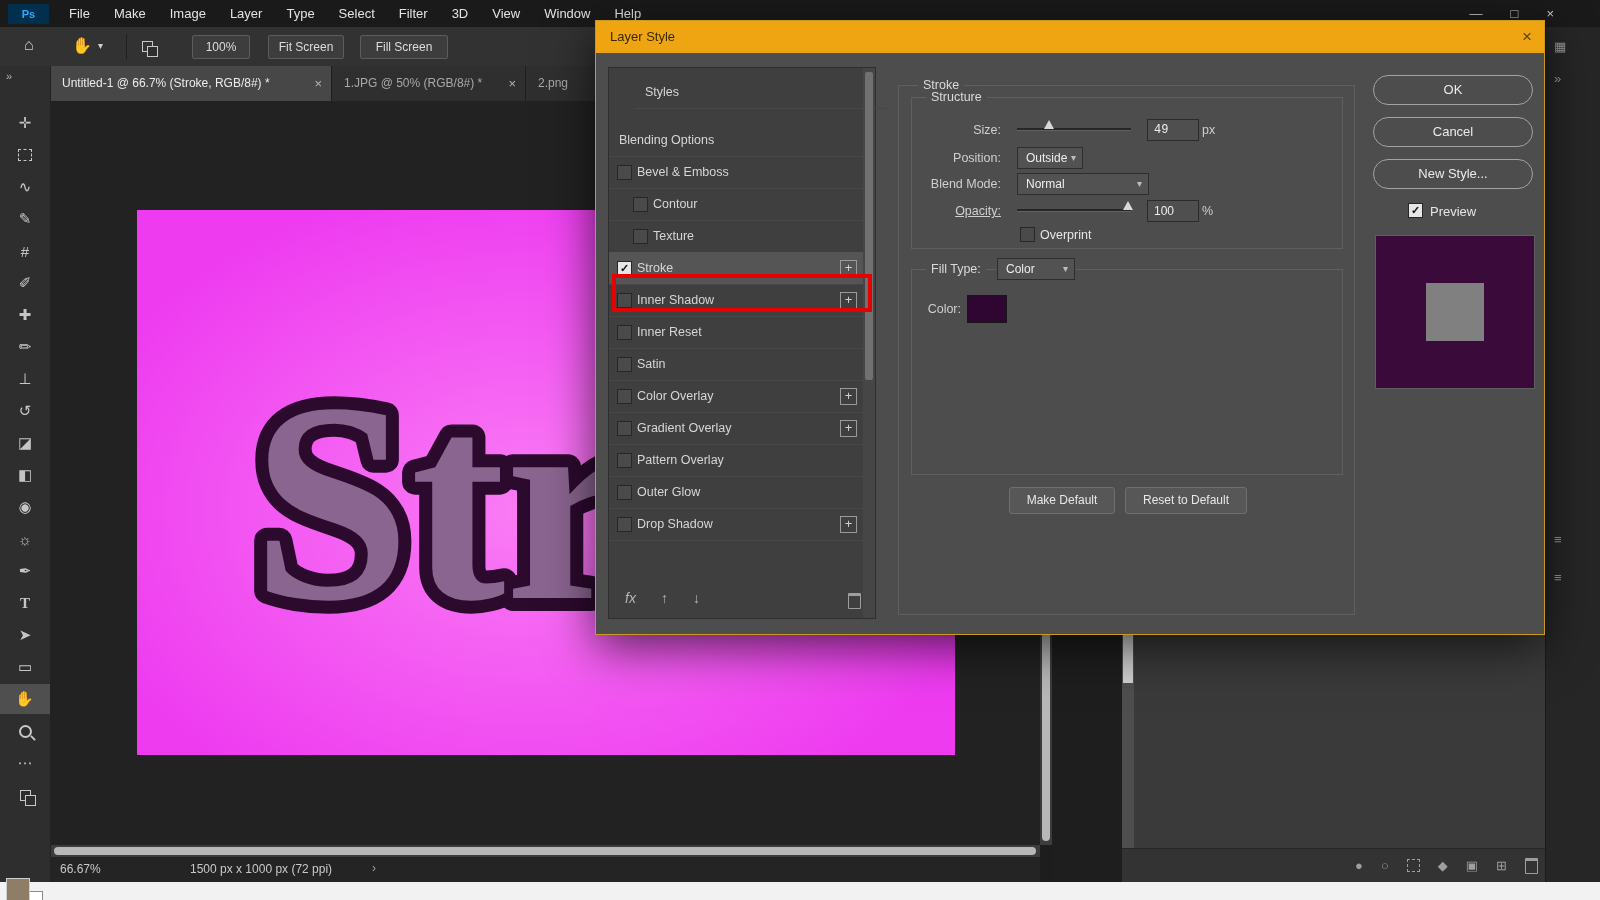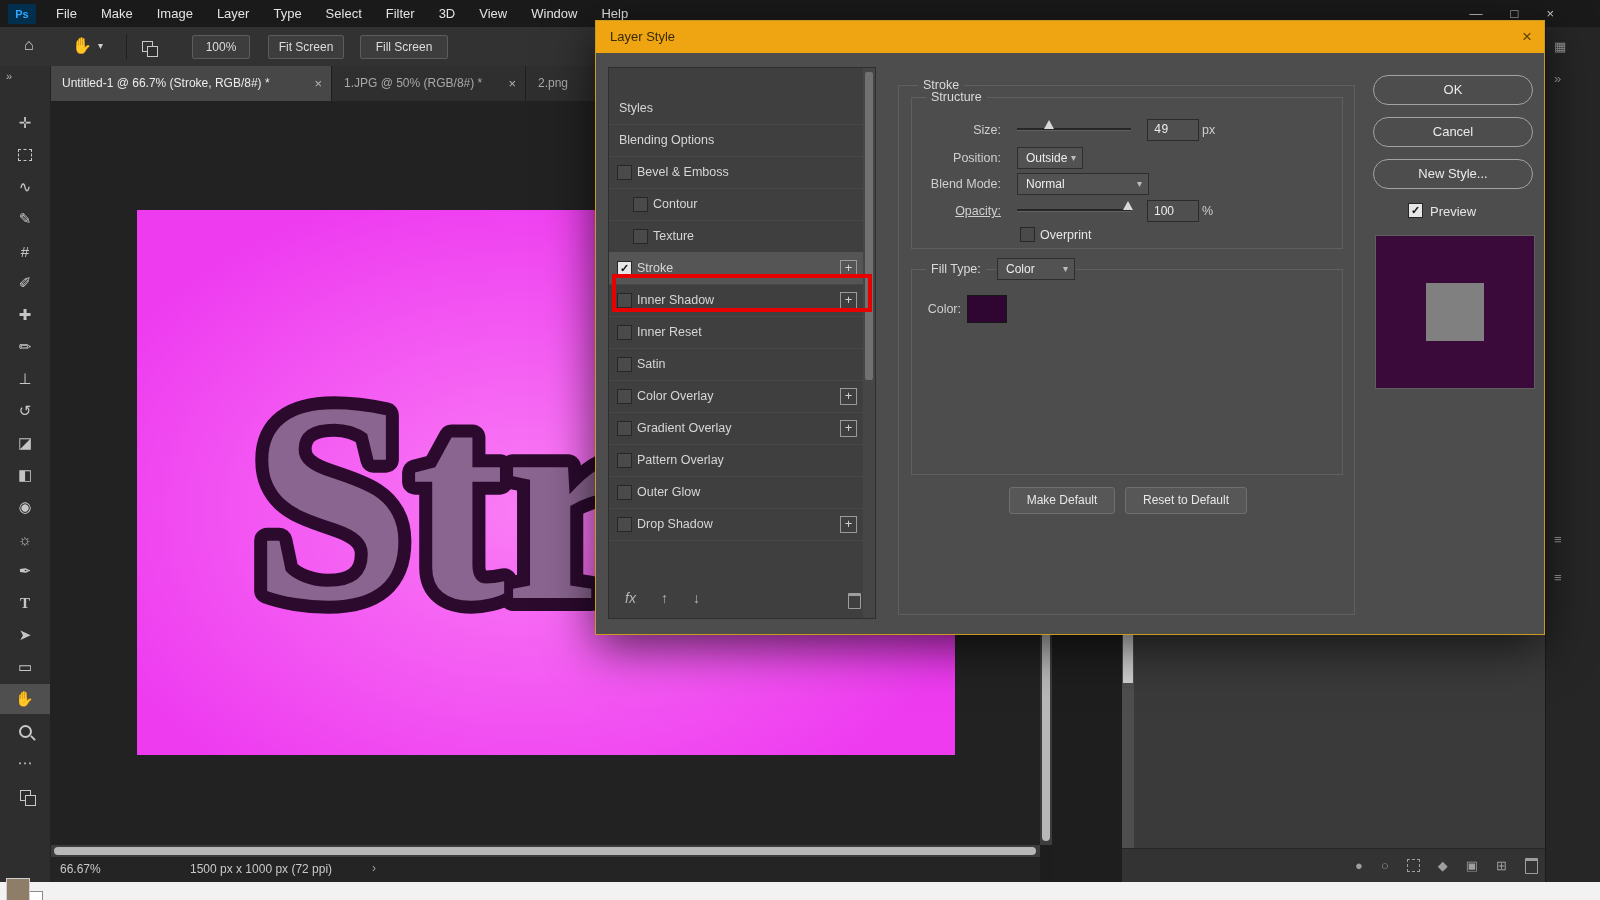--- a/index.html
+++ b/index.html
@@ -1,21 +1,21 @@
 <!DOCTYPE html>
 <html style="--titlebar: #efa512; --highlight: #e60000; --canvas-inner: #fa7df5; --canvas-outer: #ee3bf0; --text-fill: #8a6590; --text-stroke: #2c0a2e; --swatch: #2e0631; --preview-bg: #3a0b3a; --preview-square: #808080; --fg-swatch: #8e7d67;"><head>
 <meta charset="utf-8">
 <style>
   html,body{margin:0;padding:0;background:#111;}
   #stage{position:relative;width:1600px;height:900px;background:#1d1d1d;overflow:hidden;
          font-family:"Liberation Sans",sans-serif;color:#d6d6d6;-webkit-font-smoothing:antialiased;}
   .abs{position:absolute;}
   
   #menubar{left:0;top:0;width:1600px;height:27px;background:#1a1a1a;display:flex;align-items:center;}
-  #ps-logo{width:28px;height:20px;margin:0 8px 0 8px;background:#00304d;color:#31a8ff;font-size:11px;font-weight:bold;
+  #ps-logo{width:41px;height:20px;margin:0 8px 0 8px;background:#00304d;color:#31a8ff;font-size:11px;font-weight:bold;
            display:flex;align-items:center;justify-content:center;border-radius:2px;}
   .menu-item{padding:0 12px;font-size:13px;color:#e3e3e3;line-height:27px;cursor:default;}
   #win-controls{position:absolute;right:46px;top:0;height:27px;display:flex;gap:28px;align-items:center;color:#cfcfcf;font-size:13px;}
   
   #optionsbar{left:0;top:27px;width:1600px;height:39px;background:#323232;border-bottom:1px solid #141414;}
   .opt-icon{position:absolute;top:9px;font-size:16px;color:#cfcfcf;}
   .opt-btn{position:absolute;top:8px;height:22px;line-height:22px;text-align:center;font-size:12px;color:#dcdcdc;
            background:#3d3d3d;border:1px solid #5c5c5c;border-radius:2px;}
   .vdiv{position:absolute;top:7px;width:1px;height:25px;background:#1f1f1f;}
   
@@ -270,21 +270,21 @@
   </div>
   <div id="bottomstrip" class="abs"></div>
 
   <div id="dialog" class="abs">
     <div id="dlg-titlebar">
       <span id="dlg-title">Layer Style</span>
       <span id="dlg-close">×</span>
     </div>
 
     <div id="style-list">
-      <div class="srow" style="top:24px;">
+      <div class="srow" style="top:8px;margin-left:26px;">
           <span class="lbl" style="left:10px;">Styles</span>
         </div>
       <div class="srow" style="top:56px;">
           <span class="lbl" style="left:10px;">Blending Options</span>
         </div>
       <div class="srow" style="top:88px;">
         <span class="cb" style="left:8px;"></span>
         <span class="lbl" style="left:28px;">Bevel &amp; Emboss</span>
       </div>
       <div class="srow" style="top:120px;">

